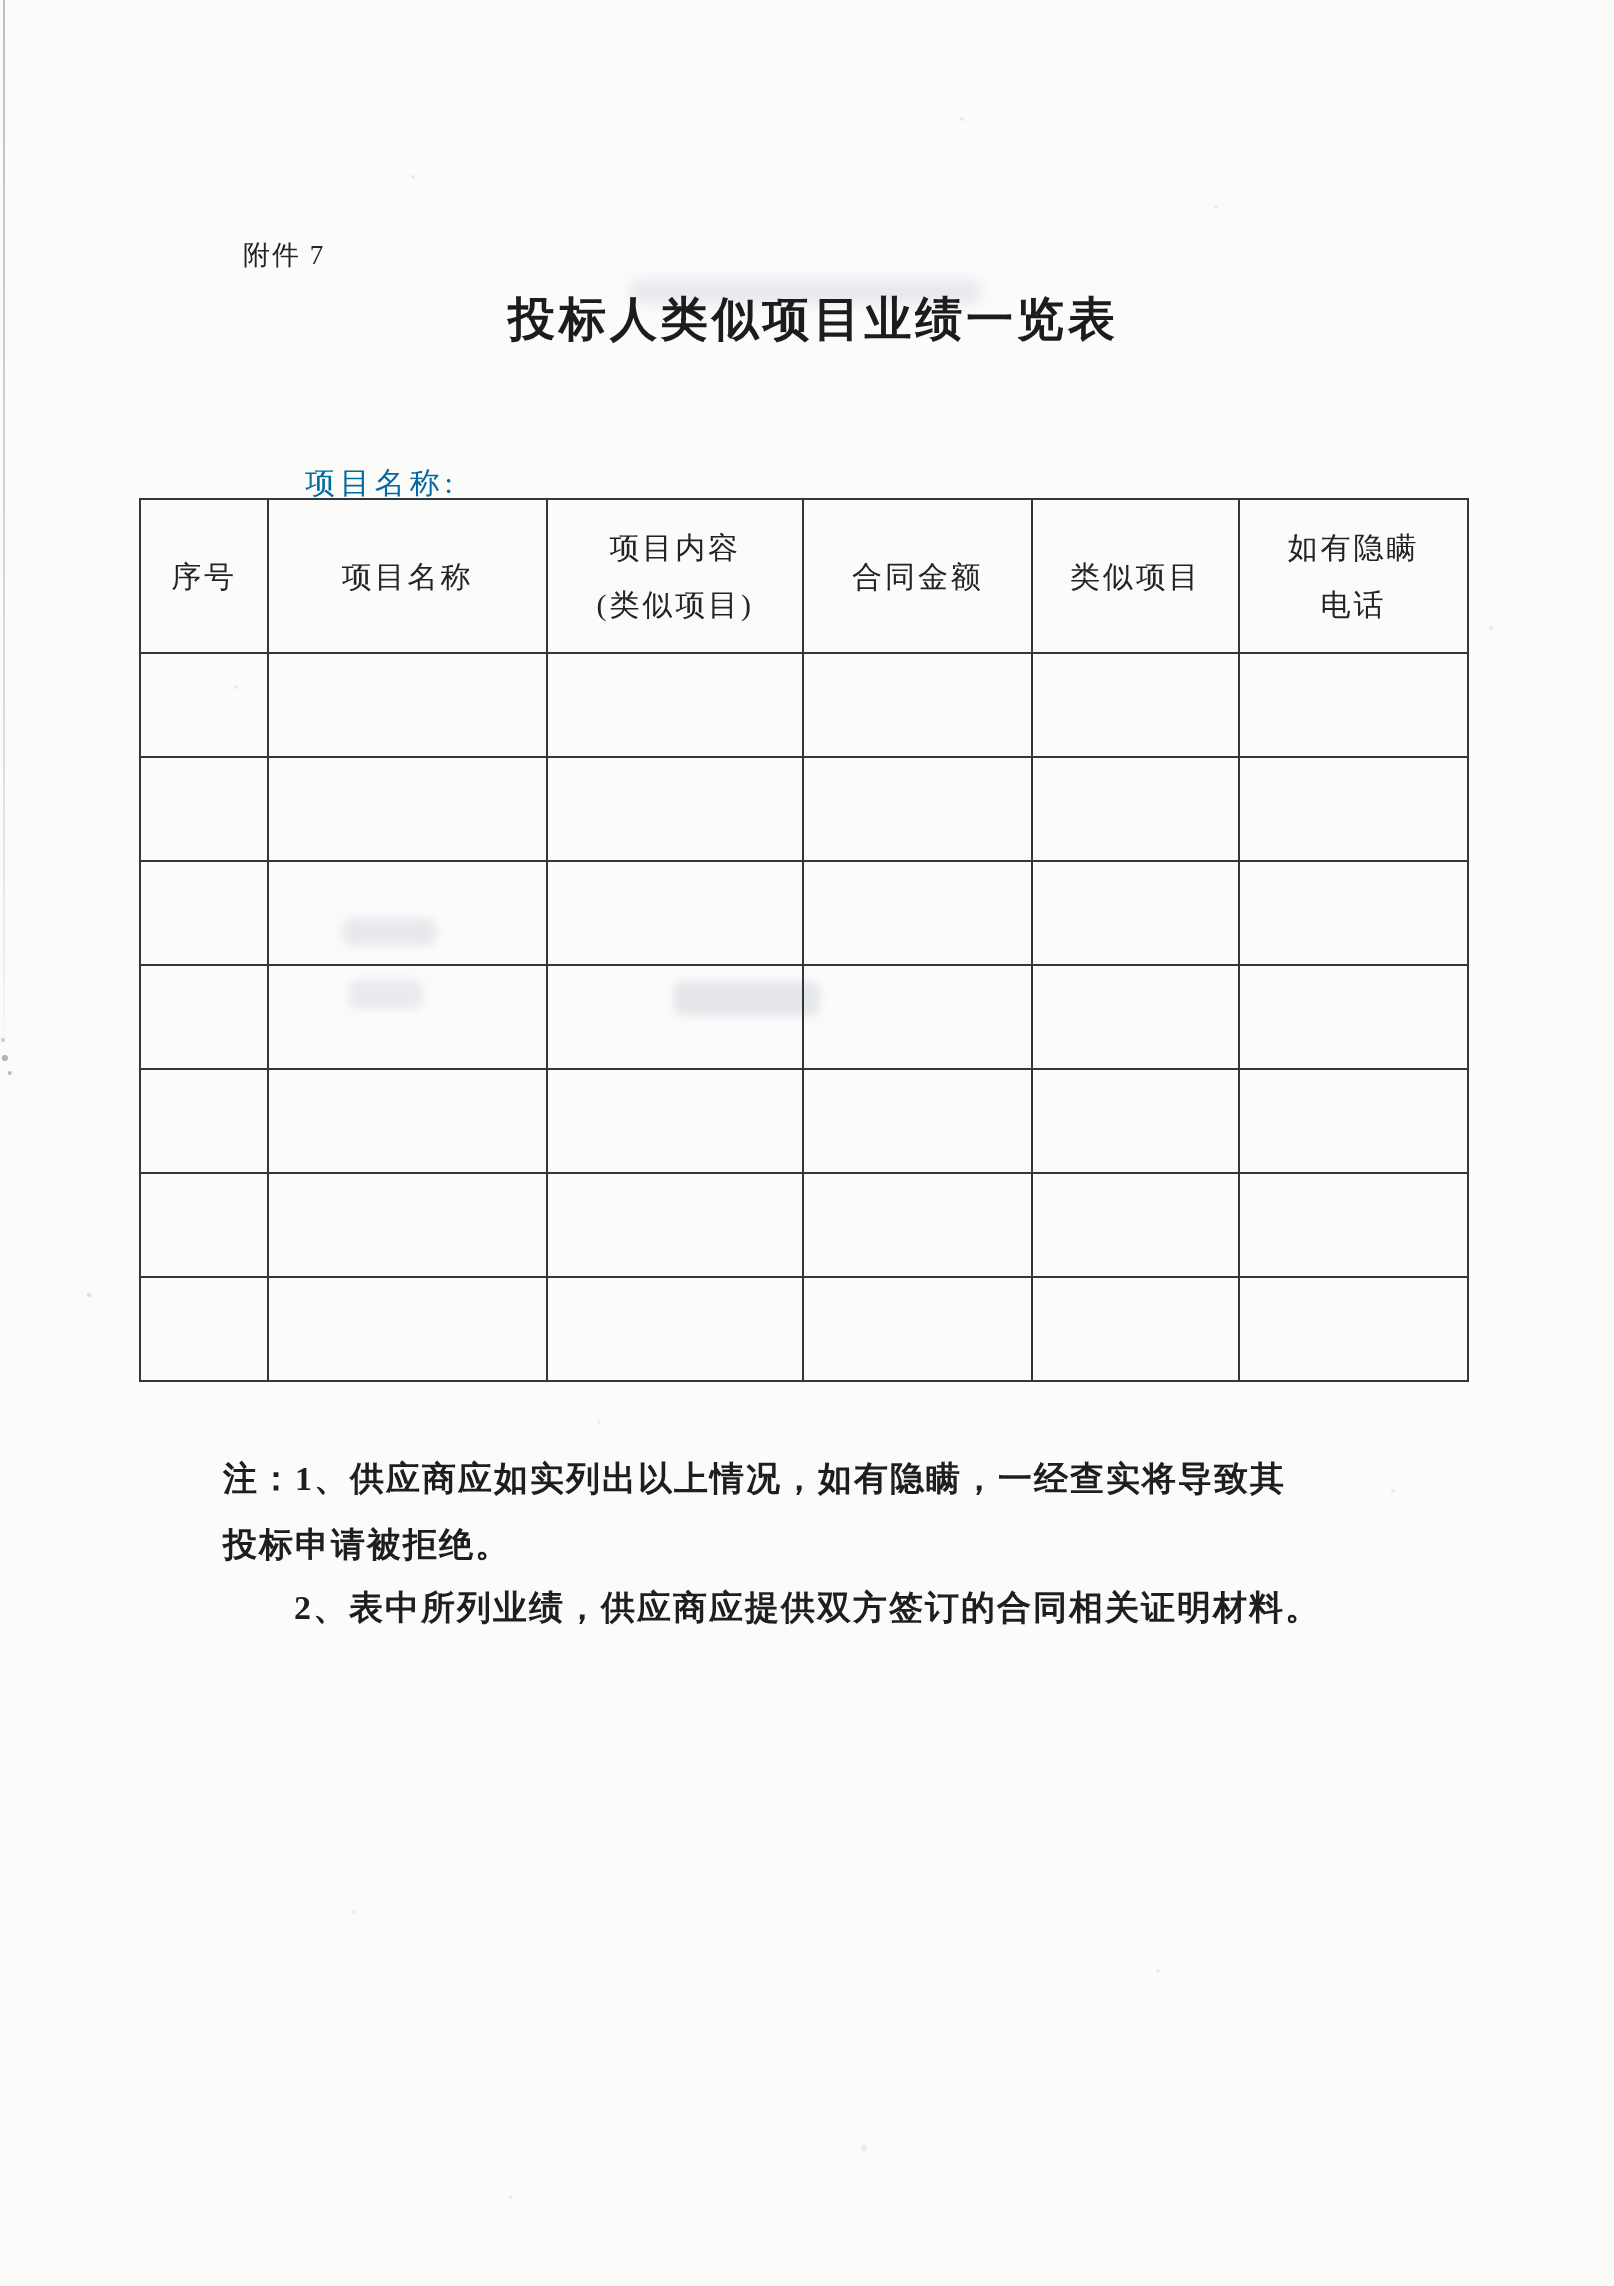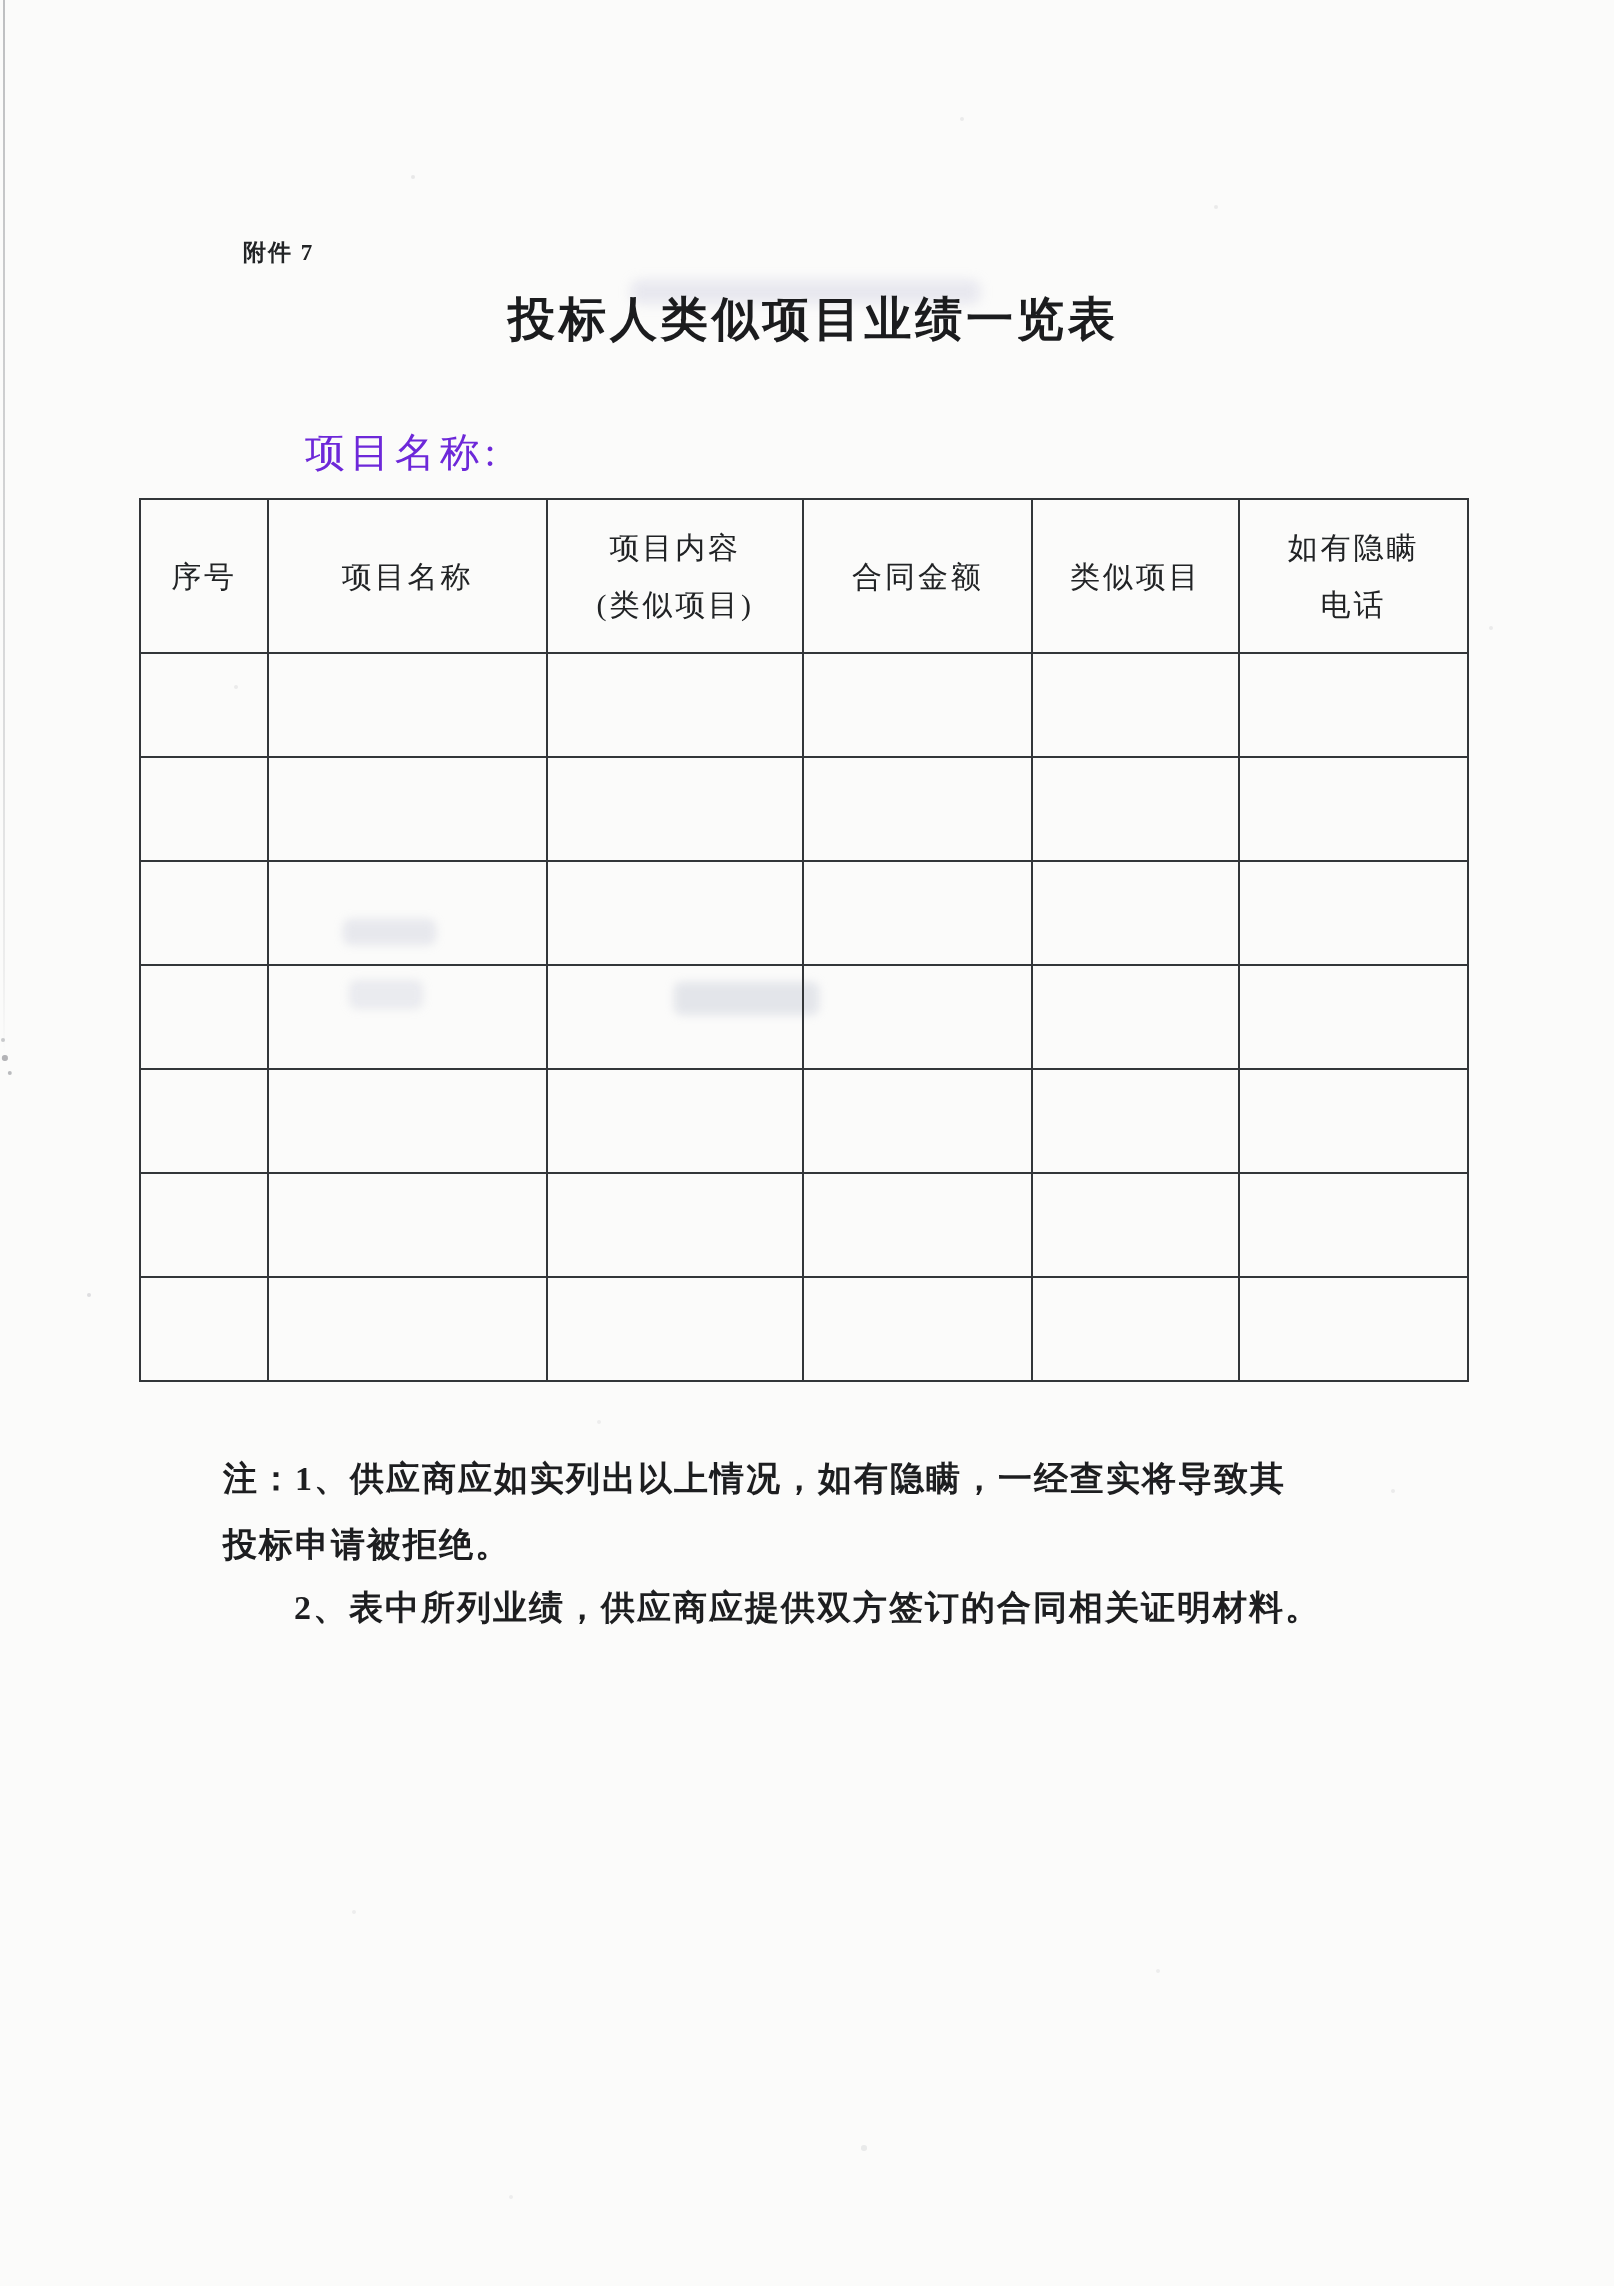--- a/index.html
+++ b/index.html
@@ -60,36 +60,35 @@
     left:674px;top:982px;width:145px;height:33px;
     background:rgba(172,178,200,.30);filter:blur(4.9px);
   }
   .ghost-c{
     left:349px;top:980px;width:74px;height:29px;
     background:rgba(172,178,200,.22);filter:blur(4.9px);
   }
   
   .attachment{
     position:absolute;left:243px;top:237px;
-    font-size:23px;line-height:1.4;letter-spacing:2px;
+    font-size:27px;line-height:1.4;letter-spacing:2px;
     color:#222426;
-    font-weight:bold;
   }
   .title{
     position:absolute;left:0;top:288px;width:1627px;
     text-align:center;
     font-family:"Liberation Sans","DejaVu Sans",sans-serif;
     font-weight:bold;
     font-size:47px;line-height:1.3;letter-spacing:3.9px;
     color:#1b1c1e;
   }
   .project-label{
-    position:absolute;left:305px;top:425px;
-    font-size:40px;line-height:1.4;letter-spacing:4.9px;
-    color:#6d28d9;
+    position:absolute;left:305px;top:462px;
+    font-size:30px;line-height:1.4;letter-spacing:4.9px;
+    color:#0369a1;
   }
   
   .perf-table{
     position:absolute;left:139px;top:498px;
     width:1330px;height:879px;
     border-collapse:collapse;table-layout:fixed;padding-left:23px;
   }
   .perf-table th,.perf-table td{
     border:2px solid var(--border);
     vertical-align:middle;text-align:center;

